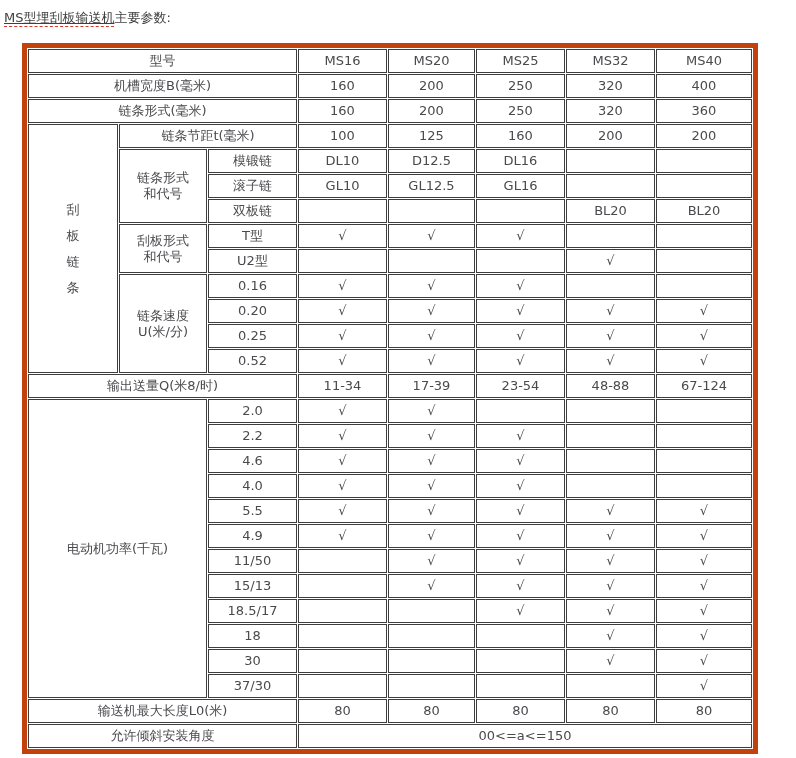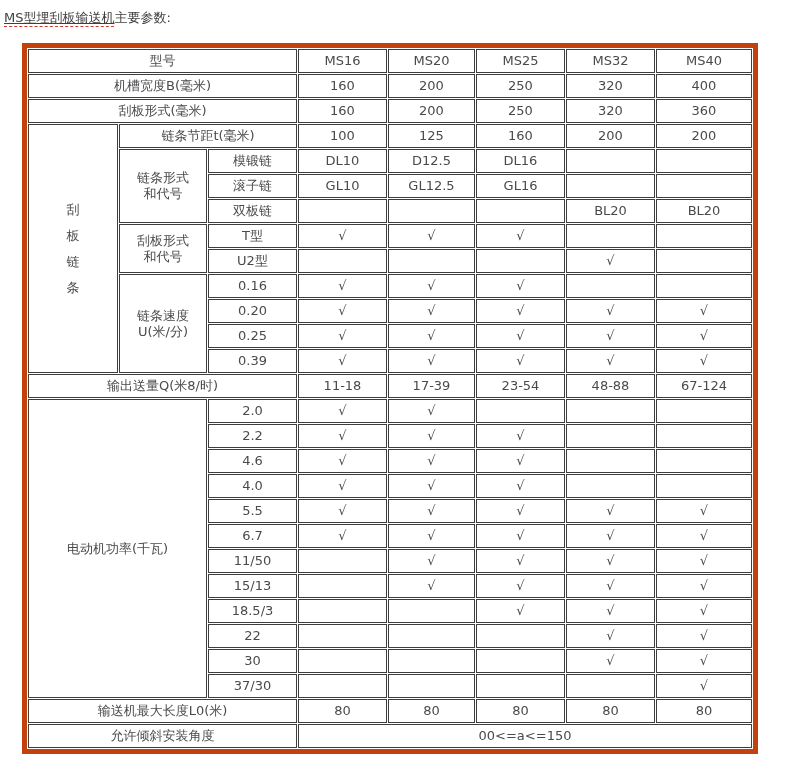--- a/index.html
+++ b/index.html
@@ -89,21 +89,21 @@
         </tr>
         <tr>
           <td colspan="3">机槽宽度B(毫米)</td>
           <td>160</td>
           <td>200</td>
           <td>250</td>
           <td>320</td>
           <td>400</td>
         </tr>
         <tr>
-          <td colspan="3">刮板形式(毫米)</td>
+          <td colspan="3">链条形式(毫米)</td>
           <td>160</td>
           <td>200</td>
           <td>250</td>
           <td>320</td>
           <td>360</td>
         </tr>
         <tr>
           <td rowspan="10" class="vertical-label">刮
 板
 链
@@ -179,30 +179,30 @@
         </tr>
         <tr>
           <td>0.25</td>
           <td>√</td>
           <td>√</td>
           <td>√</td>
           <td>√</td>
           <td>√</td>
         </tr>
         <tr>
-          <td>0.39</td>
+          <td>0.52</td>
           <td>√</td>
           <td>√</td>
           <td>√</td>
           <td>√</td>
           <td>√</td>
         </tr>
         <tr>
           <td colspan="3">输出送量Q(米8/时)</td>
-          <td>11-18</td>
+          <td>11-34</td>
           <td>17-39</td>
           <td>23-54</td>
           <td>48-88</td>
           <td>67-124</td>
         </tr>
         <tr>
           <td colspan="2" rowspan="12">电动机功率(千瓦)</td>
           <td>2.0</td>
           <td>√</td>
           <td>√</td>
@@ -236,21 +236,21 @@
         </tr>
         <tr>
           <td>5.5</td>
           <td>√</td>
           <td>√</td>
           <td>√</td>
           <td>√</td>
           <td>√</td>
         </tr>
         <tr>
-          <td>6.7</td>
+          <td>4.9</td>
           <td>√</td>
           <td>√</td>
           <td>√</td>
           <td>√</td>
           <td>√</td>
         </tr>
         <tr>
           <td>11/50</td>
           <td></td>
           <td>√</td>
@@ -260,29 +260,29 @@
         </tr>
         <tr>
           <td>15/13</td>
           <td></td>
           <td>√</td>
           <td>√</td>
           <td>√</td>
           <td>√</td>
         </tr>
         <tr>
-          <td>18.5/3</td>
-          <td></td>
-          <td></td>
-          <td>√</td>
-          <td>√</td>
-          <td>√</td>
-        </tr>
-        <tr>
-          <td>22</td>
+          <td>18.5/17</td>
+          <td></td>
+          <td></td>
+          <td>√</td>
+          <td>√</td>
+          <td>√</td>
+        </tr>
+        <tr>
+          <td>18</td>
           <td></td>
           <td></td>
           <td></td>
           <td>√</td>
           <td>√</td>
         </tr>
         <tr>
           <td>30</td>
           <td></td>
           <td></td>

